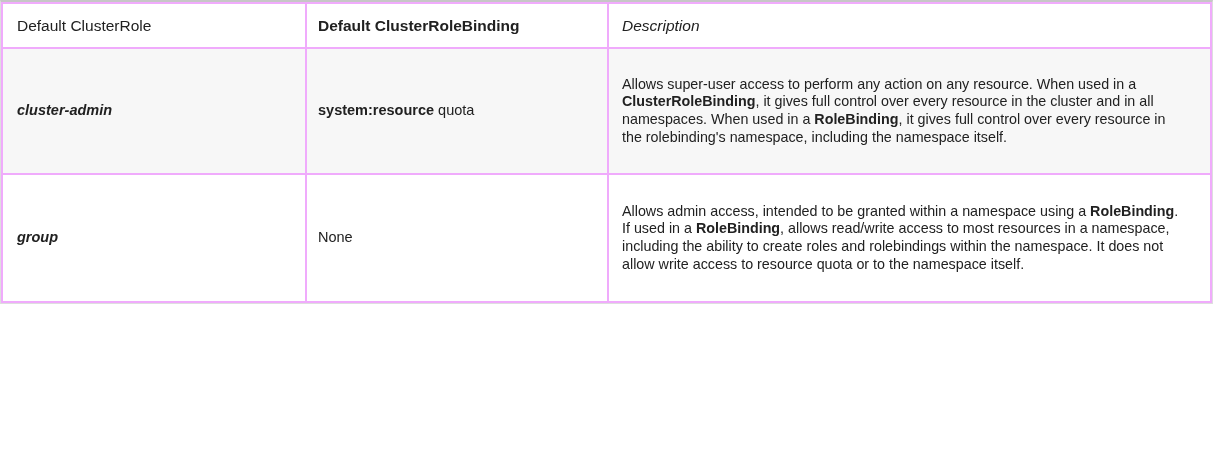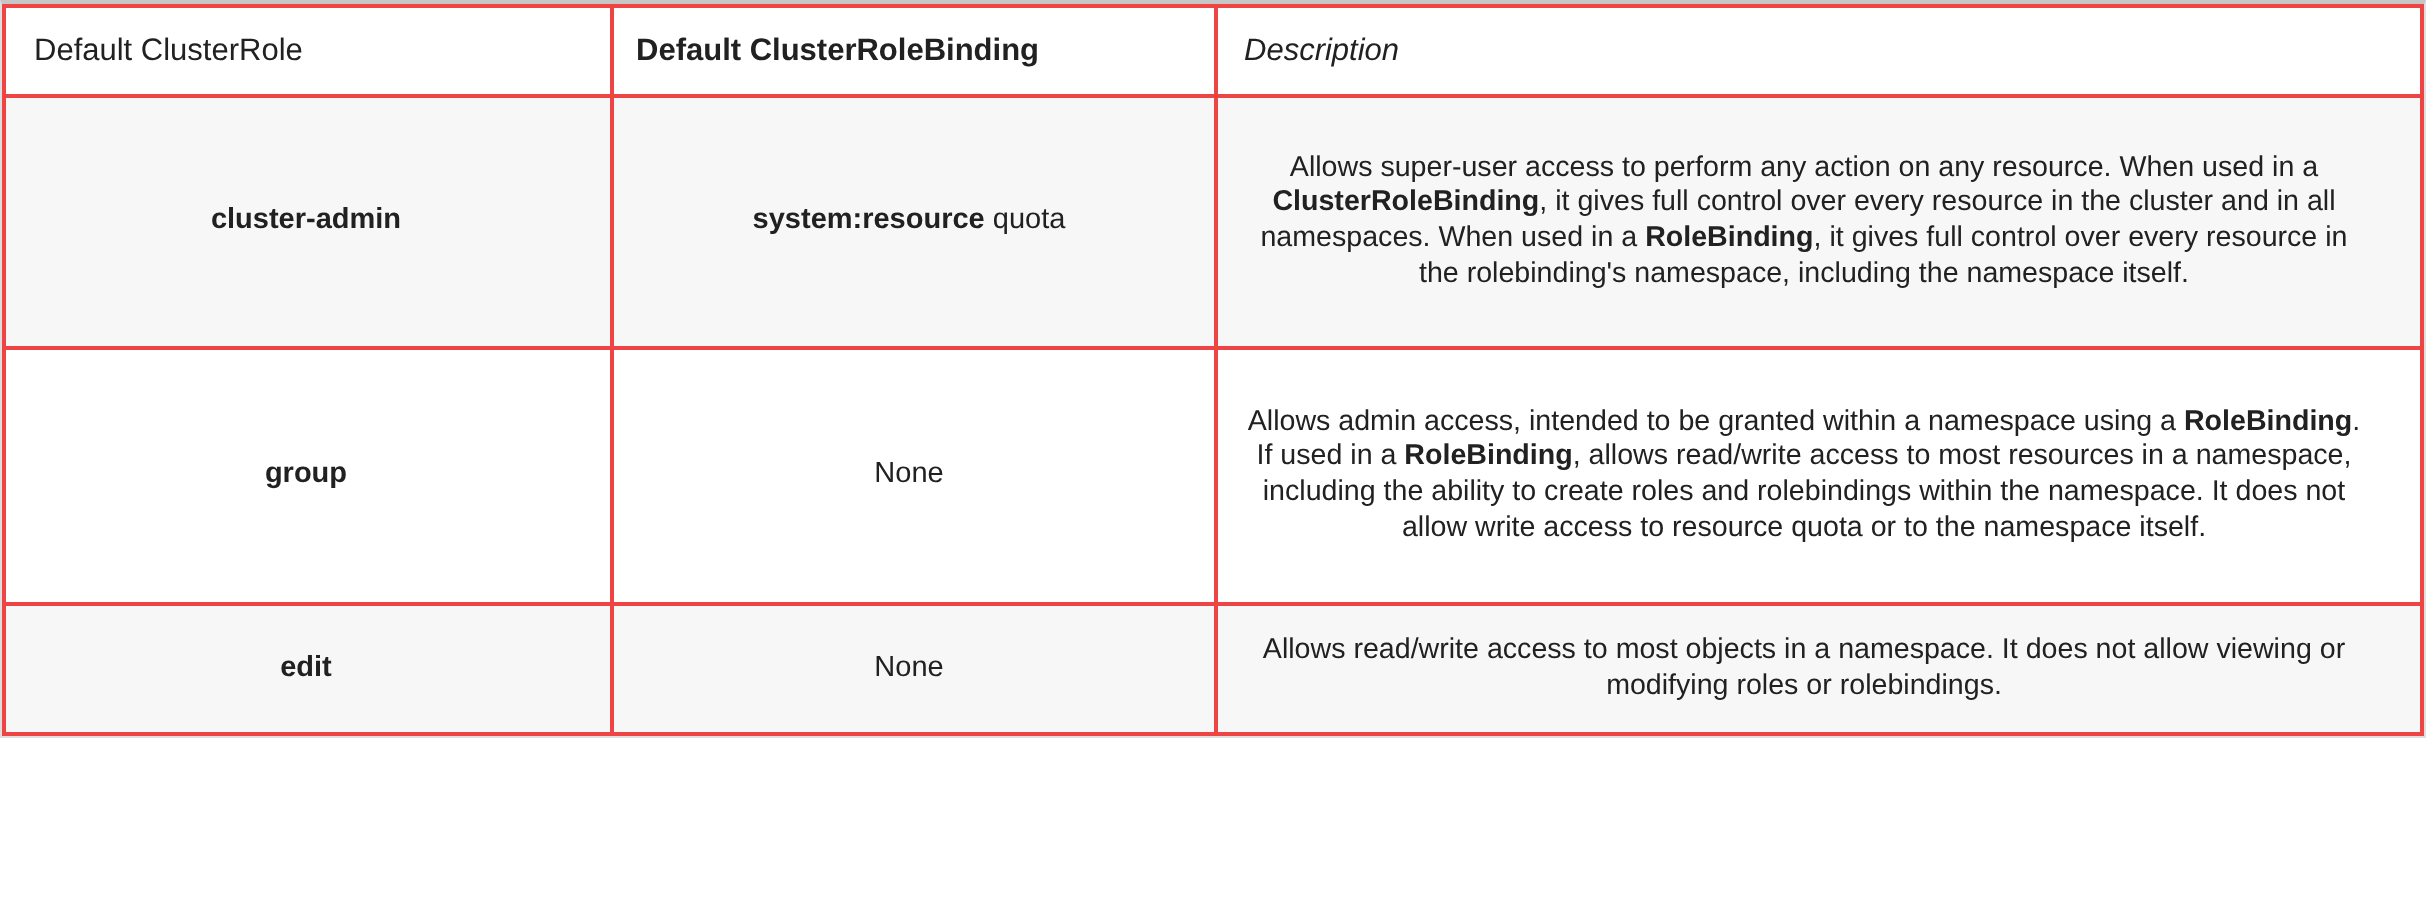--- a/index.html
+++ b/index.html
@@ -10,21 +10,21 @@
   }
   html,body{margin:0;padding:0;background:#ffffff;}
   body{
     font-family:"Liberation Sans", sans-serif;
     color:var(--text-color);
     -webkit-font-smoothing:antialiased;
   }
   .table-wrap{
     border:1px solid var(--border-color);
     border-top:2px solid var(--border-top-color);
-    background:#ef4444;
+    background:#f0abfc;
     width:1213px;
     box-sizing:border-box;
   }
   table{
     width:100%;
     border-collapse:separate;
     border-spacing:2px;
     table-layout:fixed;
   }
   col.col-role{width:302px;}
@@ -44,25 +44,25 @@
     overflow:hidden;
   }
   th.c1{padding-left:14px;}
   th.c2{padding-left:11px;font-weight:bold;}
   th.c3{padding-left:13px;font-style:italic;}
   tbody tr:nth-child(odd) td{background:var(--row-alt-bg);}
   td{
     font-size:14.5px;
     line-height:17.6px;
     padding:10px 16px;
-    text-align:center;
   }
   td.c1{
     padding-left:14px;
     font-weight:700;
+    font-style:italic;
   }
   td.c2{
     padding-left:11px;
   }
   td.c3{
     font-size:14.3px;
     padding-left:13px;
     padding-right:28px;
   }
   td b, td .seg-bold{font-weight:700;}
@@ -92,20 +92,15 @@
         <tr>
           <td class="c1">cluster-admin</td>
           <td class="c2"><b>system:resource</b><span> quota</span></td>
           <td class="c3"><span>Allows super-user access to perform any action on any resource. When used in a </span><b>ClusterRoleBinding</b><span>, it gives full control over every resource in the cluster and in all namespaces. When used in a </span><b>RoleBinding</b><span>, it gives full control over every resource in the rolebinding's namespace, including the namespace itself.</span></td>
         </tr>
         <tr>
           <td class="c1">group</td>
           <td class="c2"><span>None</span></td>
           <td class="c3"><span>Allows admin access, intended to be granted within a namespace using a </span><b>RoleBinding</b><span>. If used in a </span><b>RoleBinding</b><span>, allows read/write access to most resources in a namespace, including the ability to create roles and rolebindings within the namespace. It does not allow write access to resource quota or to the namespace itself.</span></td>
         </tr>
-        <tr>
-          <td class="c1">edit</td>
-          <td class="c2"><span>None</span></td>
-          <td class="c3"><span>Allows read/write access to most objects in a namespace. It does not allow viewing or modifying roles or rolebindings.</span></td>
-        </tr>
       </tbody>
   </table>
 </div>
 
 </body></html>

